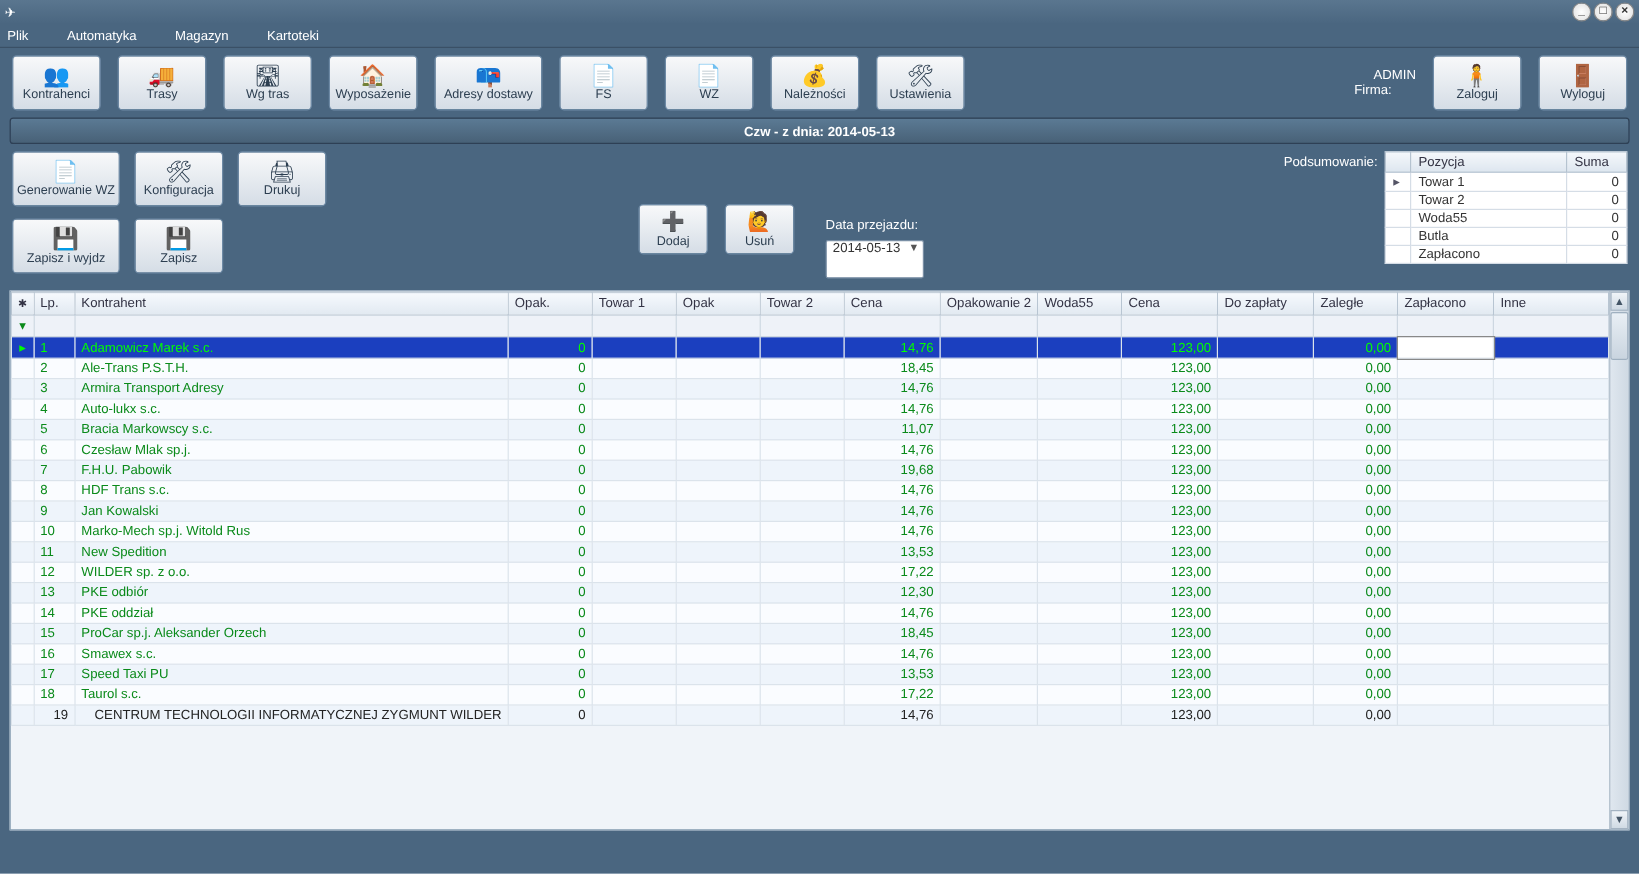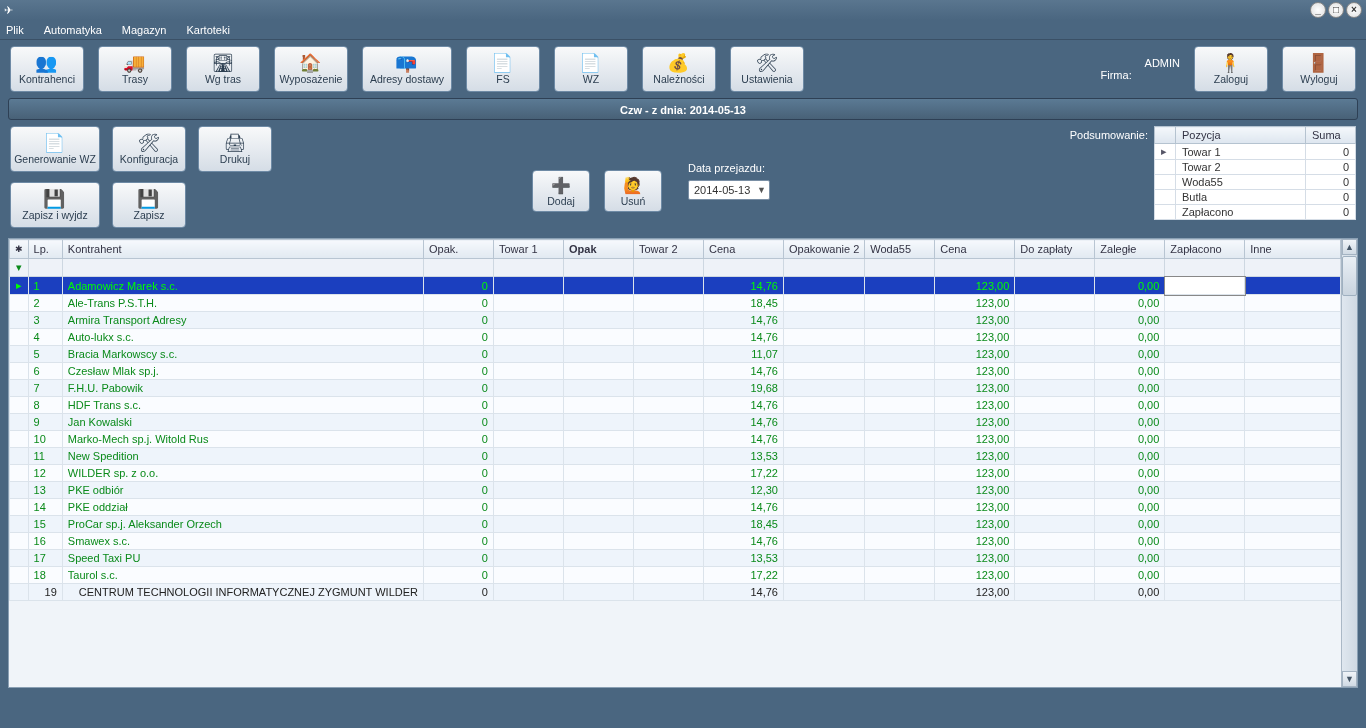--- a/index.html
+++ b/index.html
@@ -30,21 +30,21 @@
     color:#333; font-size:10px; line-height:14px; text-align:center;
     font-weight:bold;
   }
   
   .menubar {
     height: 20px;
     background: #4a6680;
     display: flex;
     align-items: center;
     padding-left: 6px;
-    gap: 20px;
+    gap: 32px;
     border-bottom: 1px solid #3a5066;
   }
   .menubar .item { color:#fff; cursor:default; }
   
   .toolbar {
     padding: 6px 10px;
     display: flex;
     align-items: center;
     gap: 14px;
   }
@@ -55,21 +55,21 @@
     border: 1px solid #6e8aa5;
     border-radius: 4px;
     display:flex; flex-direction:column; align-items:center; justify-content:center;
     color:#2c3e50;
     font-size:10.5px;
     gap:1px;
   }
   .big-btn .ico { font-size:18px; line-height:18px;}
   .big-btn.wide { width: 90px; }
   .firm-block { color:#fff; font-size:11px; }
-  .firm-block .admin { margin-left: 44px; text-align: right; }
+  .firm-block .admin { margin-left: 16px; text-align: right; }
   .firm-block .firma { display:block; }
   
   .dateheader {
     margin: 0 8px;
     background: linear-gradient(#5b7a94,#486177);
     border: 1px solid #2e4055;
     border-radius: 3px;
     height: 22px;
     line-height: 22px;
     text-align: center;
@@ -88,25 +88,25 @@
   .mid-btns { display:flex; gap:14px; align-items:flex-end; margin-left: 250px; margin-top: 44px;}
   .mid-btn {
     width: 58px; height: 42px;
     background: linear-gradient(#f8f9fa,#d5dde6);
     border: 1px solid #6e8aa5;
     border-radius: 4px;
     display:flex; flex-direction:column; align-items:center; justify-content:center;
     color:#2c3e50; font-size:10.5px;
   }
   .mid-btn .ico { font-size:16px; }
-  .date-block { margin-left: 16px; display:flex; flex-direction:column; gap:6px; margin-top: 36px; color:#fff;}
+  .date-block { margin-left: 16px; display:flex; flex-direction:column; gap:6px; margin-top: 56px; color:#fff;}
   .date-input {
-    width: 82px; height: 20px;
+    width: 82px; height: 32px;
     background:#fff; border:1px solid #7a8fa5; border-radius:2px;
-    color:#333; display:flex; align-items:center; justify-content:space-between;
+    color:#333; display:flex; align-items:flex-start; justify-content:space-between;
     padding:0 3px 0 5px; font-size:11px;
   }
   .date-input .arrow { font-size:9px; color:#555;}
   .summary-block { margin-left:auto; display:flex; align-items:flex-start; gap:6px;}
   .summary-block .lbl { color:#fff; margin-top:3px; }
   .summary-table {
     background:#fff; color:#333;
     border:1px solid #90a3b5;
     font-size:11px;
     border-collapse:collapse;
@@ -355,21 +355,21 @@
 <div class="grid-wrap">
   <div class="grid-scroll">
     <table class="grid">
       <thead>
         <tr id="grid-head">
             <th style="width: 12px; font-size: 9px;">✱</th>
             <th style="width: 28px;">Lp.</th>
             <th style="width: 210px;">Kontrahent</th>
             <th style="width: 70px;">Opak.</th>
             <th style="width: 70px;">Towar 1</th>
-            <th style="width: 70px; font-weight: bold;">Opak</th>
+            <th style="width: 70px;">Opak</th>
             <th style="width: 70px;">Towar 2</th>
             <th style="width: 80px;">Cena</th>
             <th style="width: 80px;">Opakowanie 2</th>
             <th style="width: 70px;">Woda55</th>
             <th style="width: 80px;">Cena</th>
             <th style="width: 80px;">Do zapłaty</th>
             <th style="width: 70px;">Zaległe</th>
             <th style="width: 80px;">Zapłacono</th>
             <th style="width: auto;">Inne</th>
           </tr>

